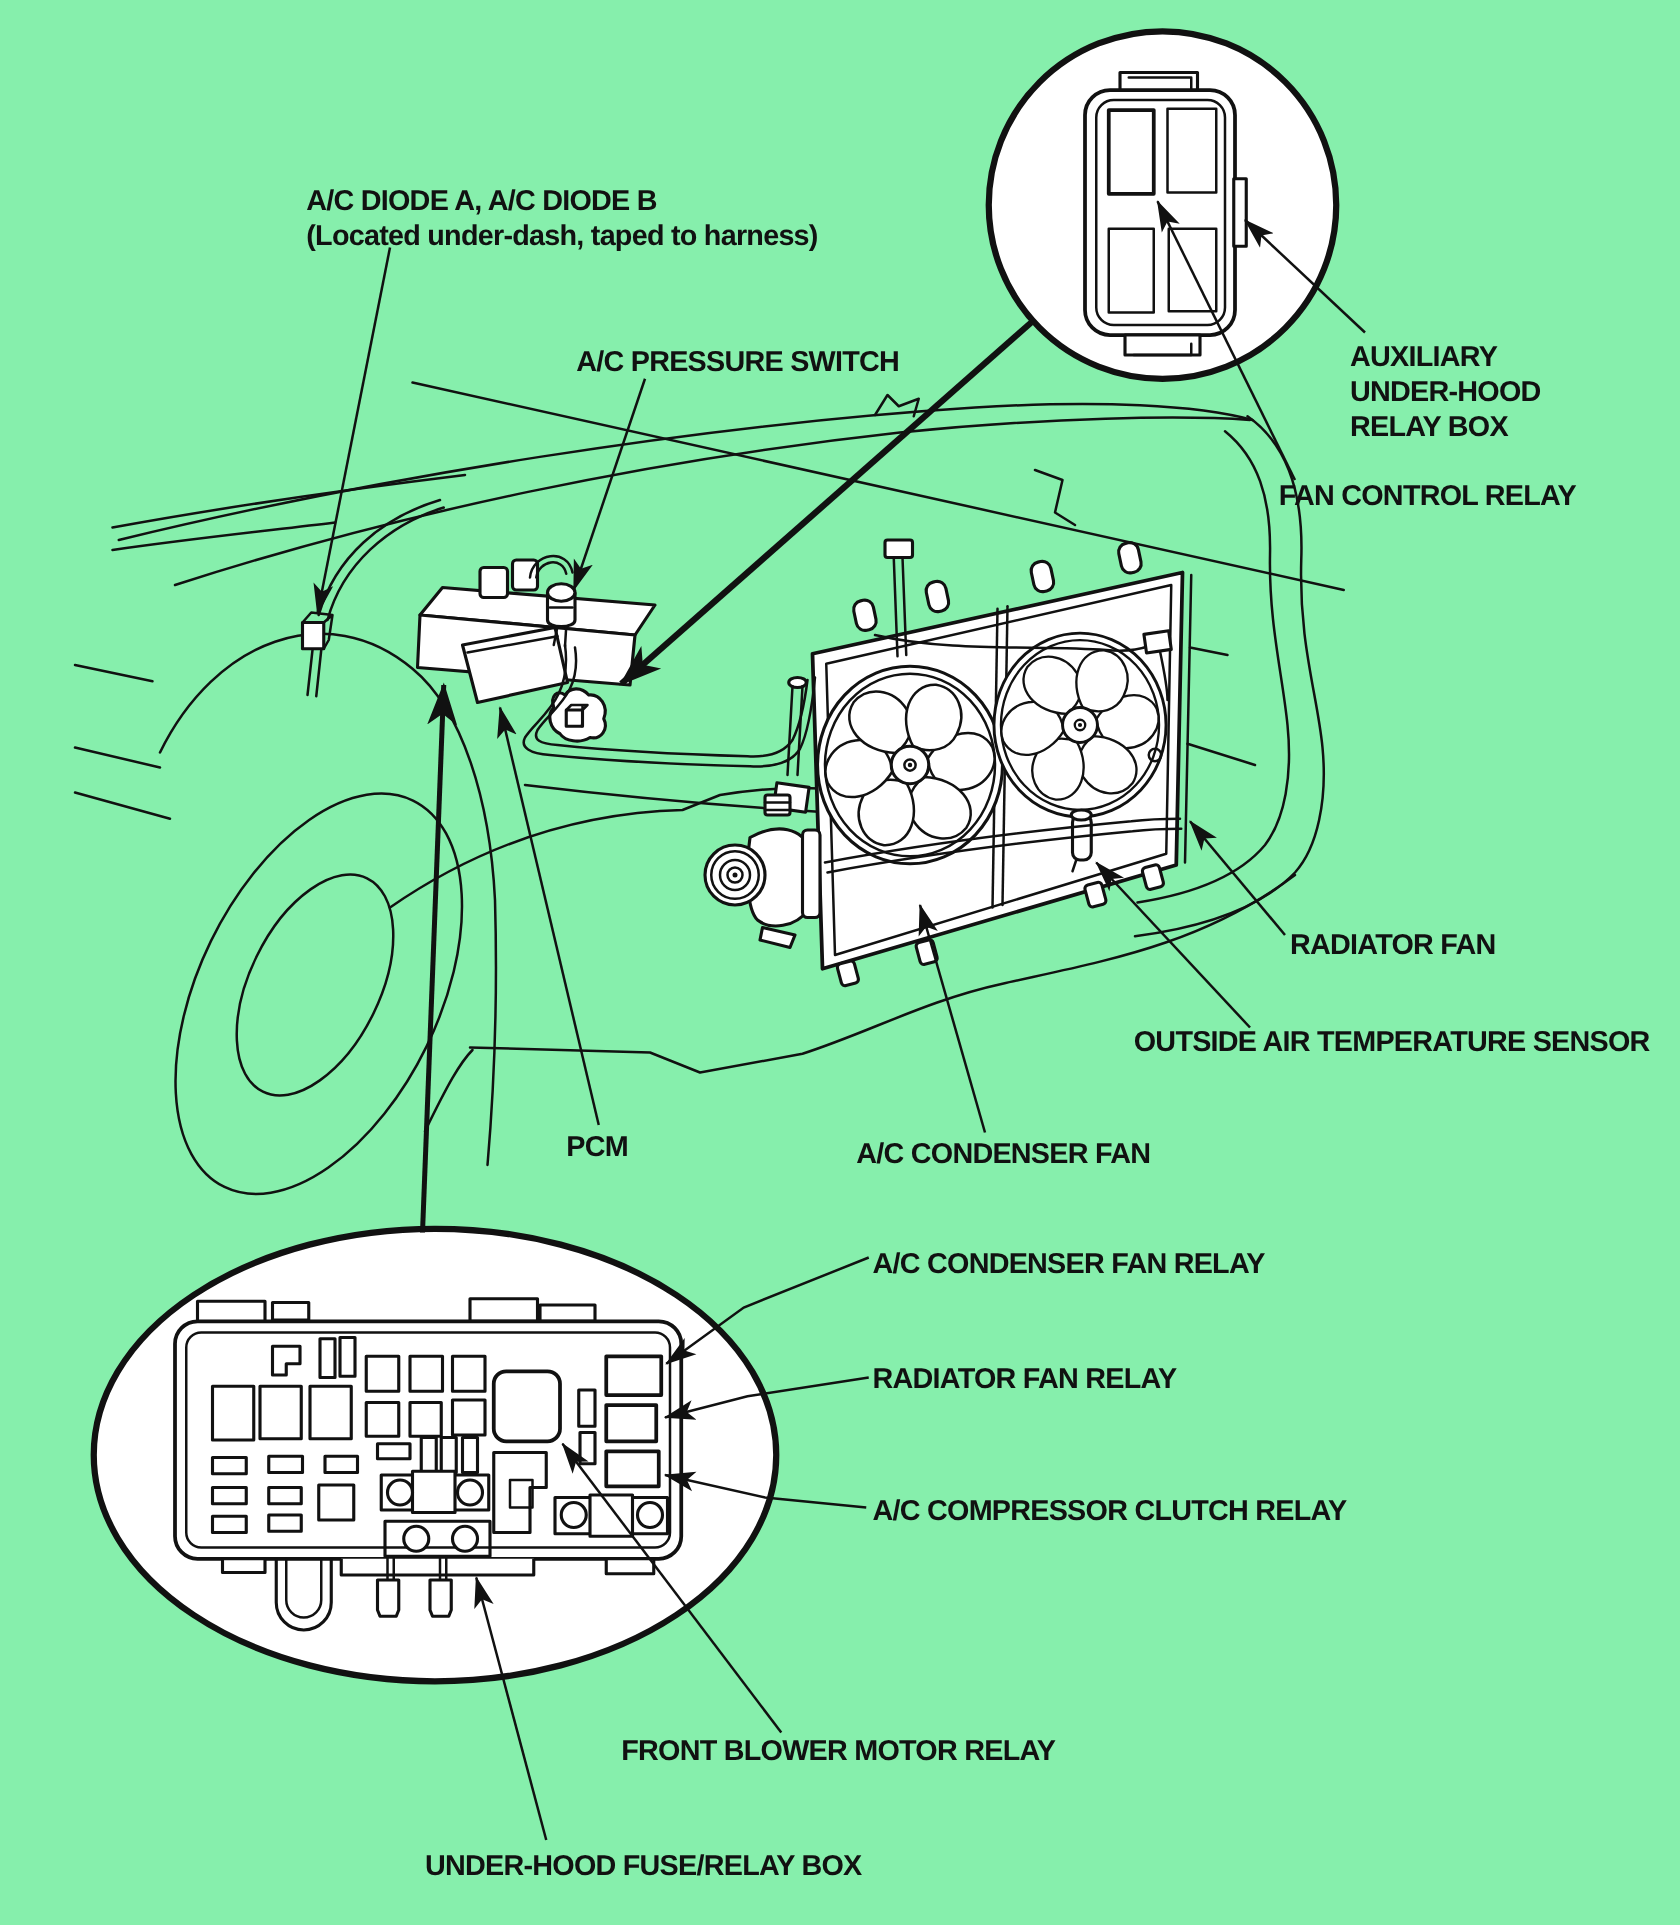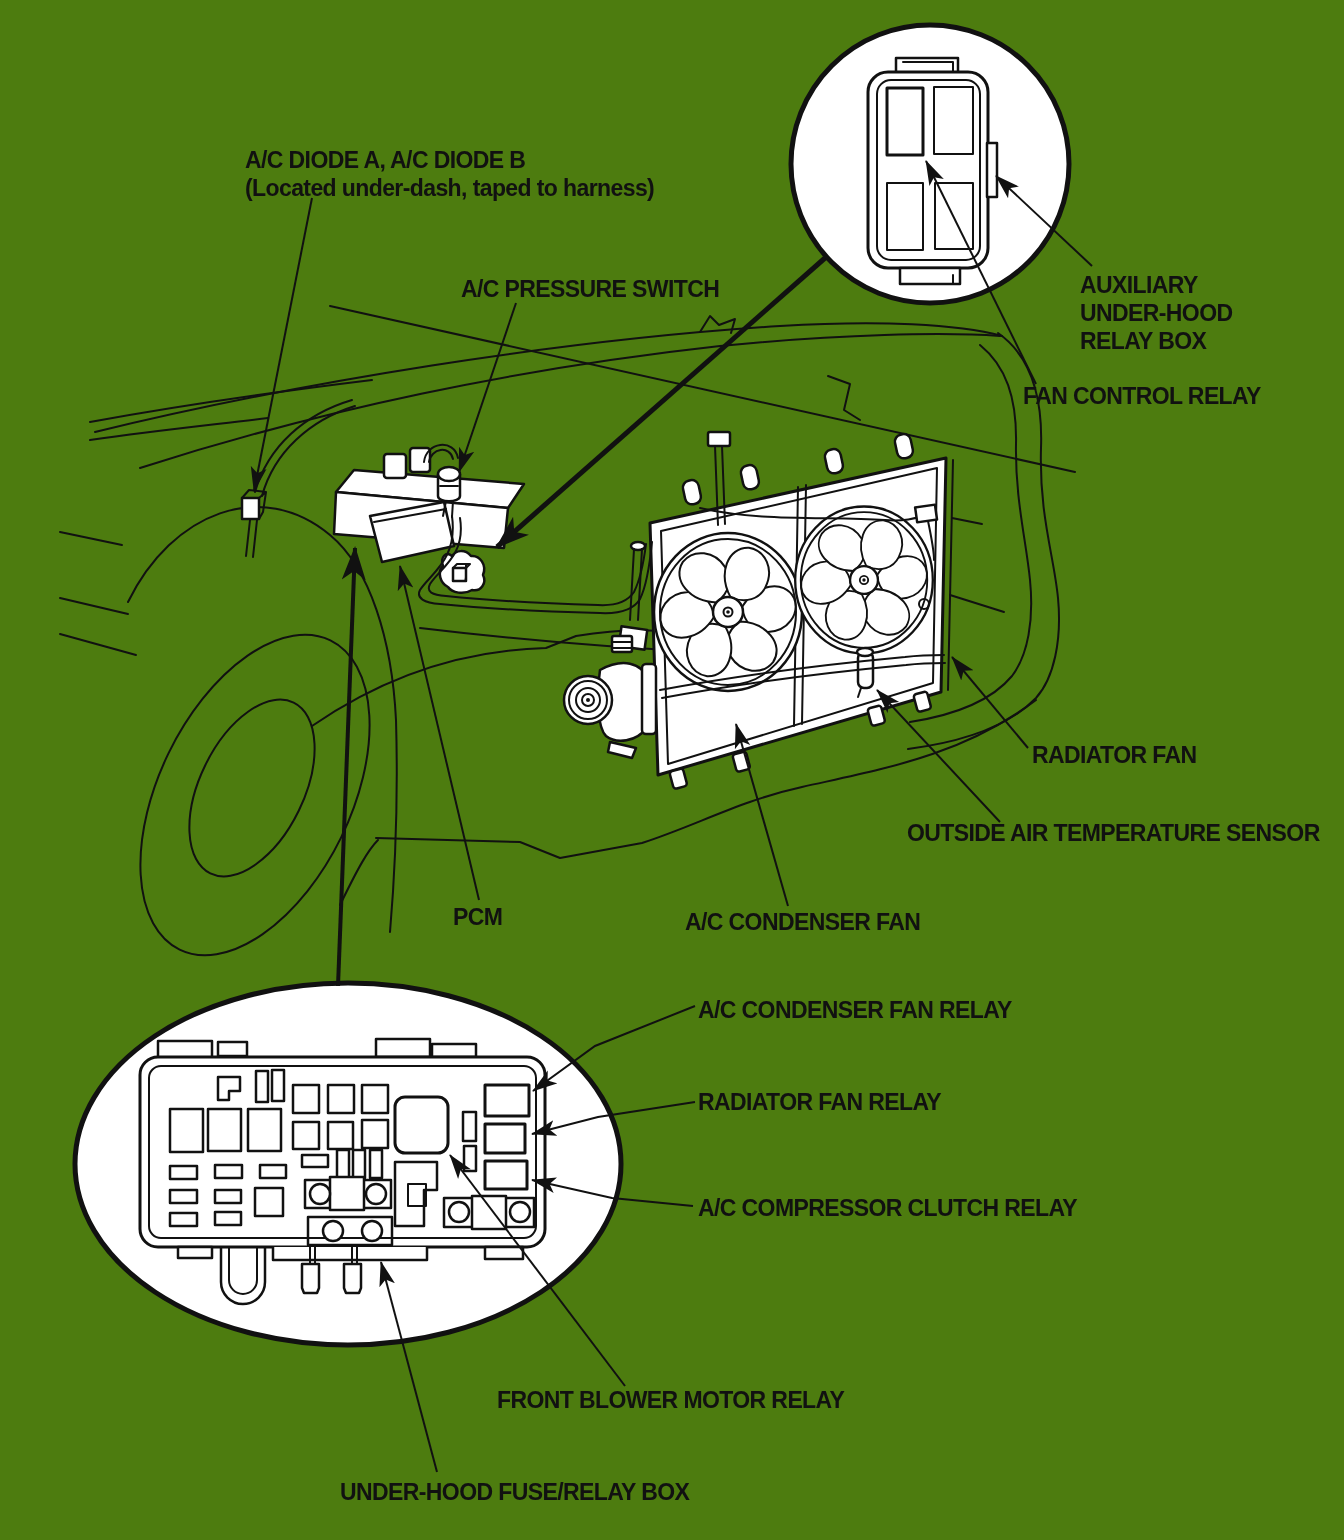--- a/index.html
+++ b/index.html
@@ -1,16 +1,16 @@
 <!DOCTYPE html>
 <html><head>
 <meta charset="utf-8">
 <style>
   html,body{margin:0;padding:0;background:#ffffff;}
-  .page{position:relative;width:1344px;height:1540px;background:#4d7c0f;overflow:hidden;}
+  .page{position:relative;width:1344px;height:1540px;background:#86efac;overflow:hidden;}
   svg{display:block;}
   svg text{font-family:"Liberation Sans",sans-serif;font-weight:bold;font-size:23px;fill:#111;letter-spacing:-0.6px;}
   .ln{stroke:#111;fill:none;stroke-width:2;stroke-linecap:round;stroke-linejoin:round;}
   .ln25{stroke:#111;fill:none;stroke-width:2.5;stroke-linejoin:round;}
   .ln3{stroke:#111;fill:none;stroke-width:3;stroke-linejoin:round;}
   .wfill{fill:#fff;stroke:#111;stroke-width:2.5;stroke-linejoin:round;}
   .wfill3{fill:#fff;stroke:#111;stroke-width:3;stroke-linejoin:round;}
   .callout{stroke:#111;fill:none;stroke-width:2;}
 </style>
 </head>

